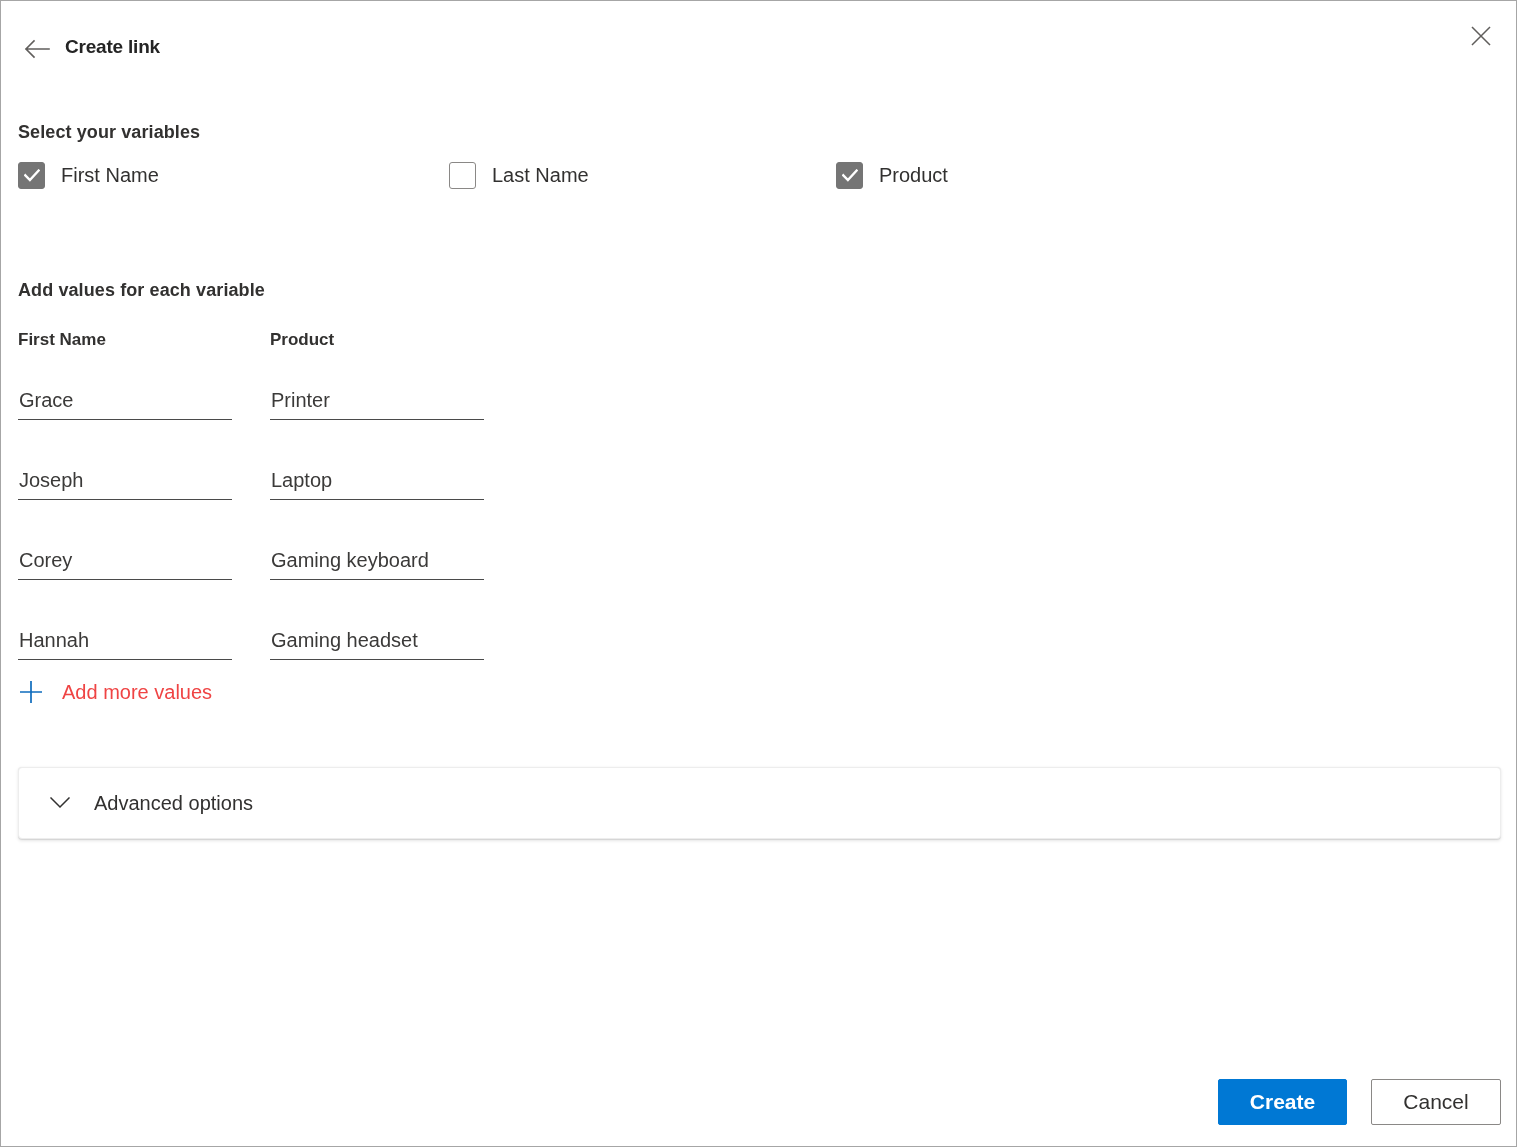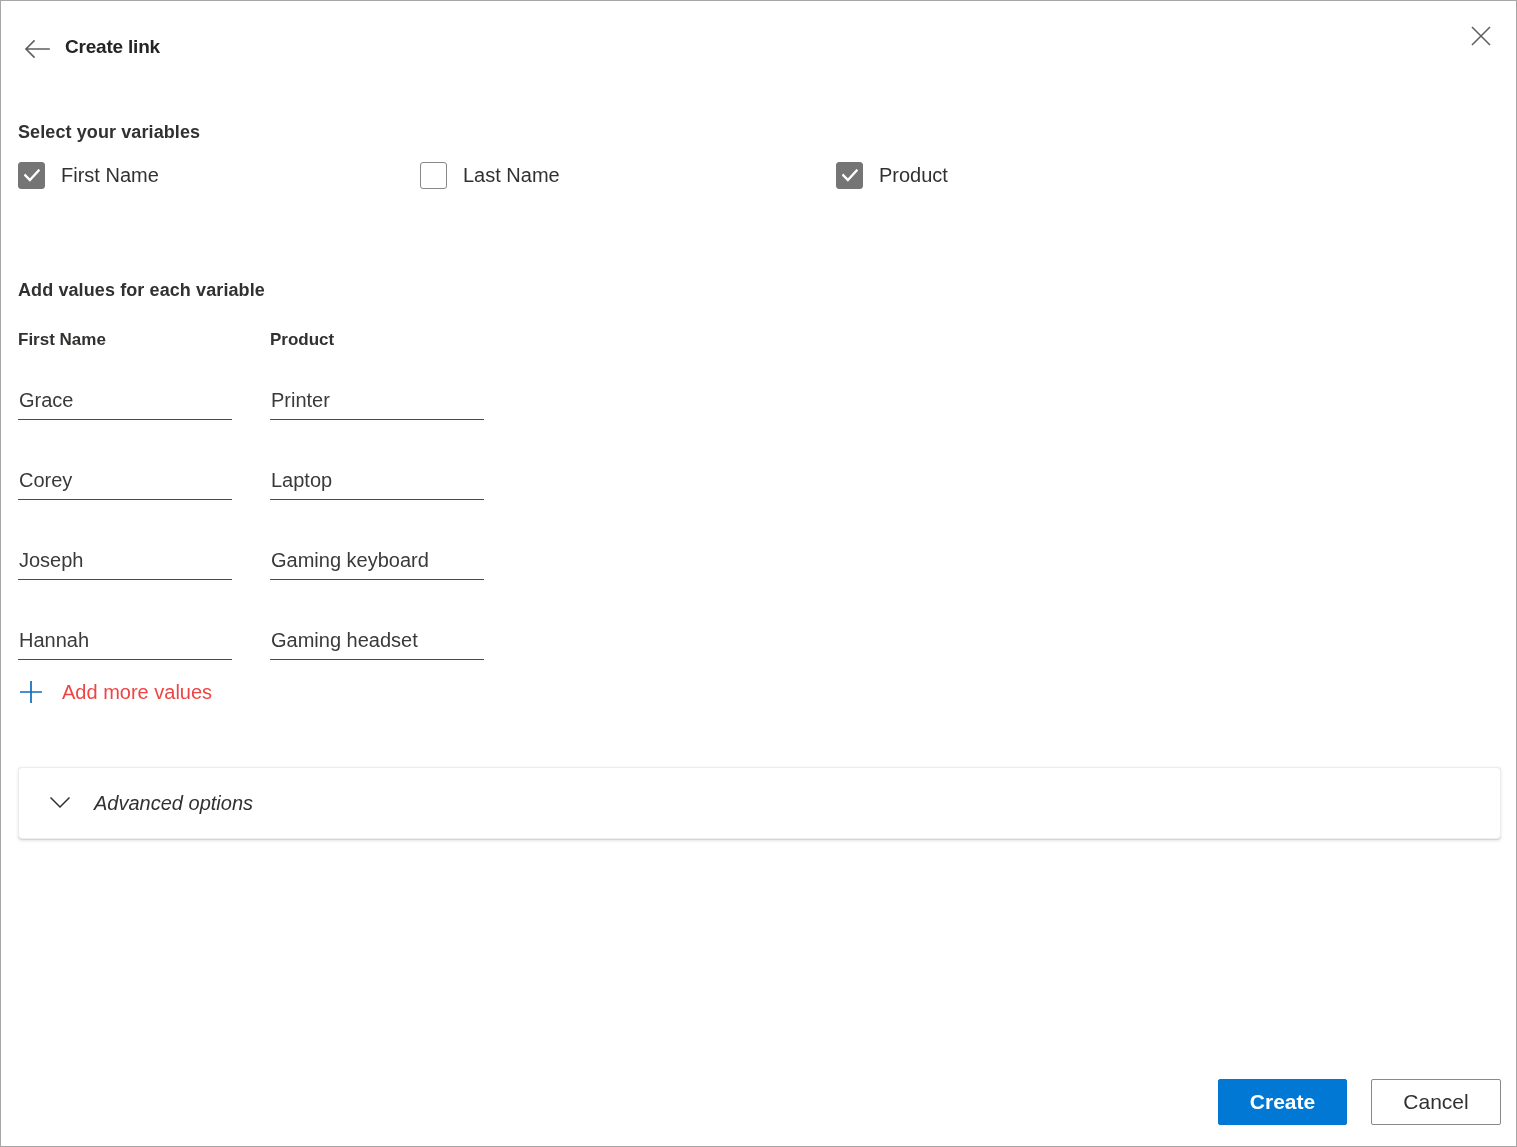--- a/index.html
+++ b/index.html
@@ -95,21 +95,21 @@
   }
   .checkbox-item {
     position: absolute;
     top: 0;
     display: flex;
     align-items: center;
     cursor: pointer;
     user-select: none;
   }
   .cb-0 { left: 0px; }
-  .cb-1 { left: 402px; }
+  .cb-1 { left: 431px; }
   .cb-2 { left: 818px; }
 
   .cbox {
     width: 27px;
     height: 27px;
     box-sizing: border-box;
     border-radius: 3px;
     flex: 0 0 auto;
     display: flex;
     align-items: center;
@@ -211,21 +211,20 @@
     width: 1483px;
     height: 72px;
     box-sizing: border-box;
     background: #ffffff;
     border: 1px solid #ededed;
     border-radius: 4px;
     box-shadow: 0 1.6px 3.6px rgba(0,0,0,0.10), 0 0.3px 0.9px rgba(0,0,0,0.09);
     display: flex;
     align-items: center;
     cursor: pointer;
-    font-style: italic;
   }
   .chevron-icon {
     width: 26px;
     height: 26px;
     margin-left: 28px;
     display: flex;
     align-items: center;
     justify-content: center;
     flex: 0 0 auto;
   }
@@ -332,22 +331,22 @@
 
   </div>
 
   <div class="section-heading" id="heading-values">Add values for each variable</div>
 
   <div class="values-grid">
 
     <div class="value-col vcol-0">
       <div class="col-header">First Name</div>
       <input class="value-input" type="text" value="Grace" style="">
+      <input class="value-input" type="text" value="Joseph" style="">
       <input class="value-input" type="text" value="Corey" style="">
-      <input class="value-input" type="text" value="Joseph" style="">
       <input class="value-input" type="text" value="Hannah" style="">
     </div>
 
     <div class="value-col vcol-1">
       <div class="col-header">Product</div>
       <input class="value-input" type="text" value="Printer" style="">
       <input class="value-input" type="text" value="Laptop" style="">
       <input class="value-input" type="text" value="Gaming keyboard" style="">
       <input class="value-input" type="text" value="Gaming headset" style="">
     </div>

